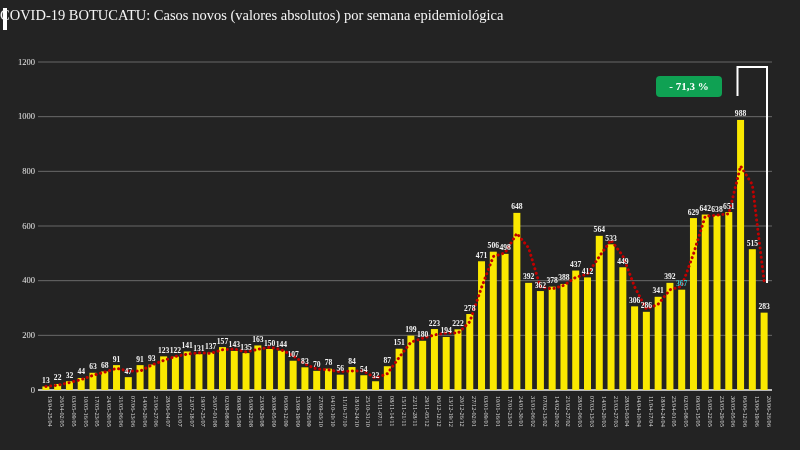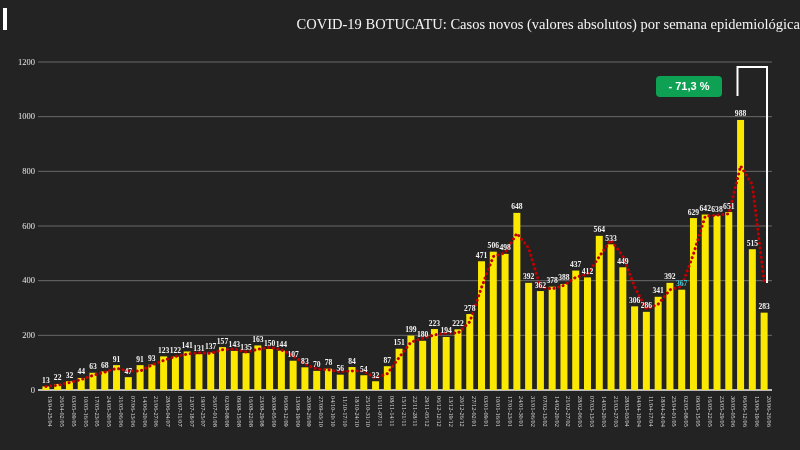--- a/index.html
+++ b/index.html
@@ -1,24 +1,24 @@
 <!DOCTYPE html>
 <html><head>
 <meta charset="utf-8">
 <style>
   html,body{margin:0;padding:0;background:#1c1c1c;}
   .slide{position:relative;width:800px;height:450px;background:#232323;overflow:hidden;
          font-family:"Liberation Serif", serif;}
   .accent{position:absolute;left:3px;top:8px;width:4px;height:22px;background:#ffffff;}
-  .title{position:absolute;left:0;top:14px;width:800px;text-align:right;color:#f5f5f5;
+  .title{position:absolute;left:0;top:5px;width:800px;text-align:left;color:#f5f5f5;
          font-size:14.5px;line-height:21px;}
   .chart-svg{position:absolute;left:0;top:0;}
   .badge{position:absolute;left:656px;top:76px;min-width:56px;height:21px;line-height:21px;
          padding:0 5px;border-radius:4px;text-align:center;color:#ffffff;
-         font-size:11px;font-weight:bold;font-family:Liberation Sans, sans-serif;}
+         font-size:11px;font-weight:bold;font-family:Liberation Serif, serif;}
 </style>
 </head>
 <body>
 
 <div class="slide">
   <div class="accent"></div>
   <div class="title">
     <div>COVID-19 BOTUCATU: Casos novos (valores absolutos) por semana epidemiológica</div>
   </div>
   <svg class="chart-svg" id="chart" width="800" height="450" viewBox="0 0 800 450">

